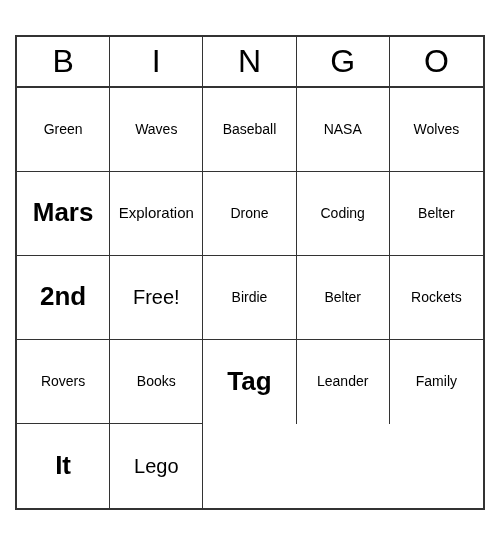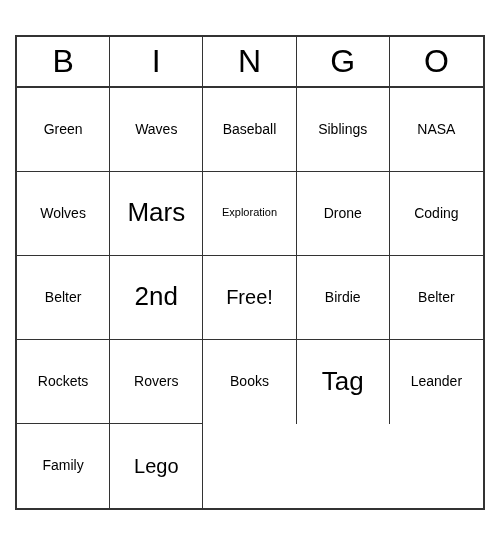--- a/index.html
+++ b/index.html
@@ -66,30 +66,30 @@
       border-bottom: none;
     }
 
     .cell-text {
       font-size: 14px;
       line-height: 1.2;
     }
 
     .cell-text.large {
       font-size: 26px;
-      font-weight: normal;
+      font-weight: bold;
     }
 
     .cell-text.medium {
       font-size: 20px;
       text-align: center;
     }
 
     .cell-text.small {
-      font-size: 11px;
+      font-size: 15px;
     }
   </style>
 </head>
 <body>
 
 <div class="bingo-card">
   <div class="bingo-header">
   <div class="bingo-header-cell">B</div>
       <div class="bingo-header-cell">I</div>
       <div class="bingo-header-cell">N</div>
@@ -98,23 +98,20 @@
     </div>
   <div class="bingo-grid">
   <div class="bingo-cell">
         <span class="cell-text">Green</span>
       </div>
       <div class="bingo-cell">
         <span class="cell-text">Waves</span>
       </div>
       <div class="bingo-cell">
         <span class="cell-text">Baseball</span>
-      </div>
-      <div class="bingo-cell">
-        <span class="cell-text">Siblings</span>
       </div>
       <div class="bingo-cell">
         <span class="cell-text">NASA</span>
       </div>
       <div class="bingo-cell">
         <span class="cell-text">Wolves</span>
       </div>
       <div class="bingo-cell">
         <span class="cell-text large">Mars</span>
       </div>
@@ -154,16 +151,19 @@
       <div class="bingo-cell">
         <span class="cell-text large">Tag</span>
       </div>
       <div class="bingo-cell">
         <span class="cell-text">Leander</span>
       </div>
       <div class="bingo-cell">
         <span class="cell-text">Family</span>
       </div>
       <div class="bingo-cell">
+        <span class="cell-text large">It</span>
+      </div>
+      <div class="bingo-cell">
         <span class="cell-text medium">Lego</span>
       </div>
     </div>
 </div>
 
 </body></html>

